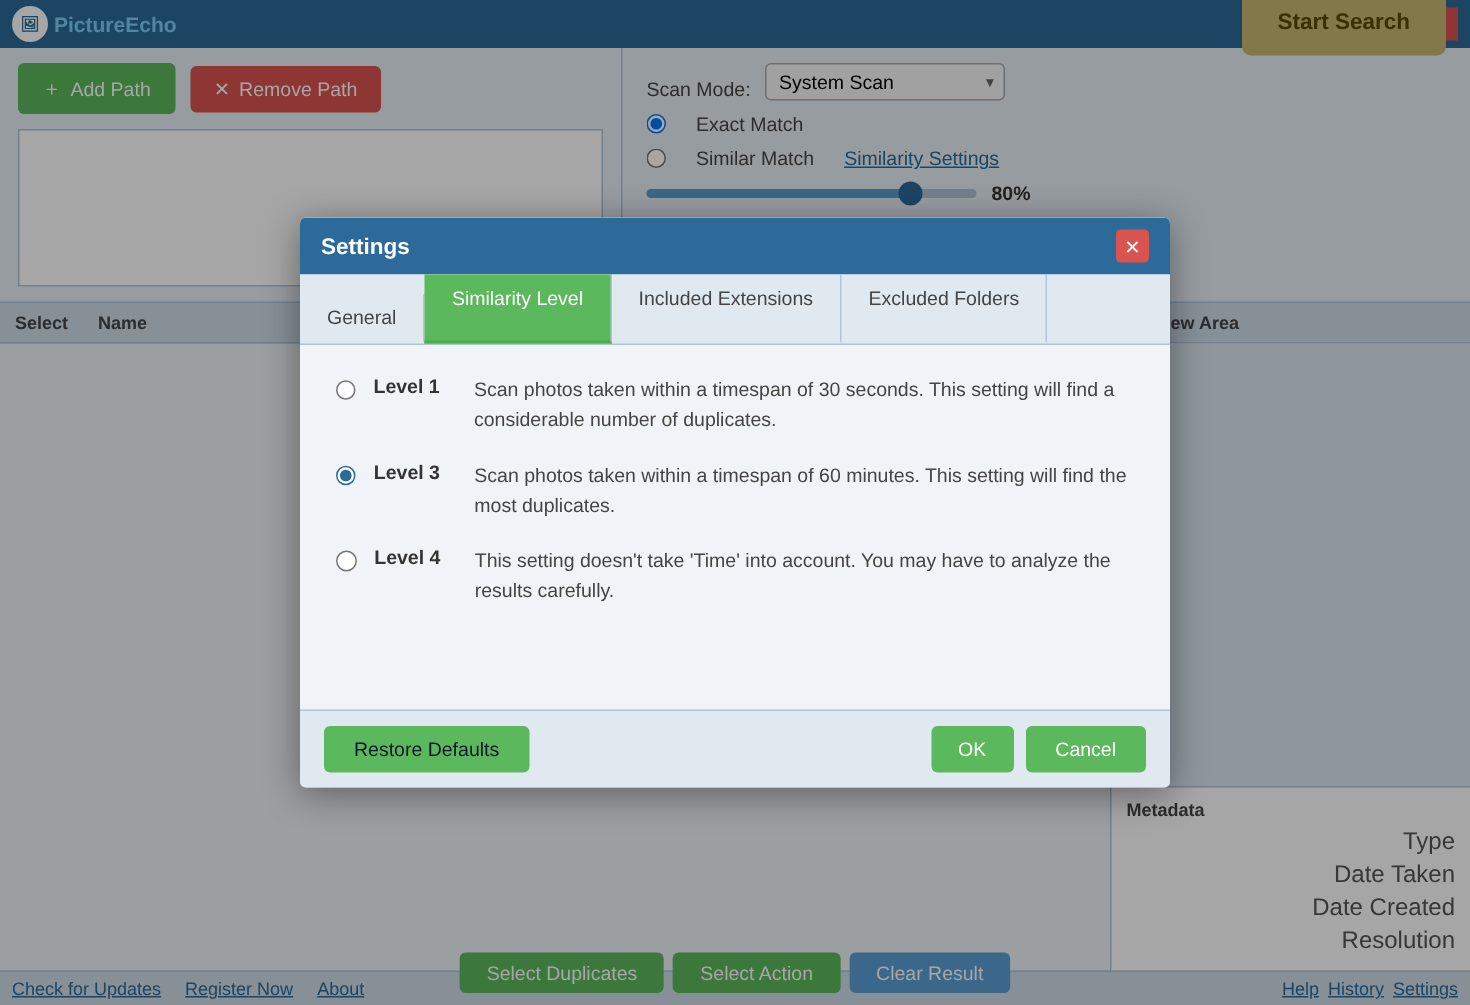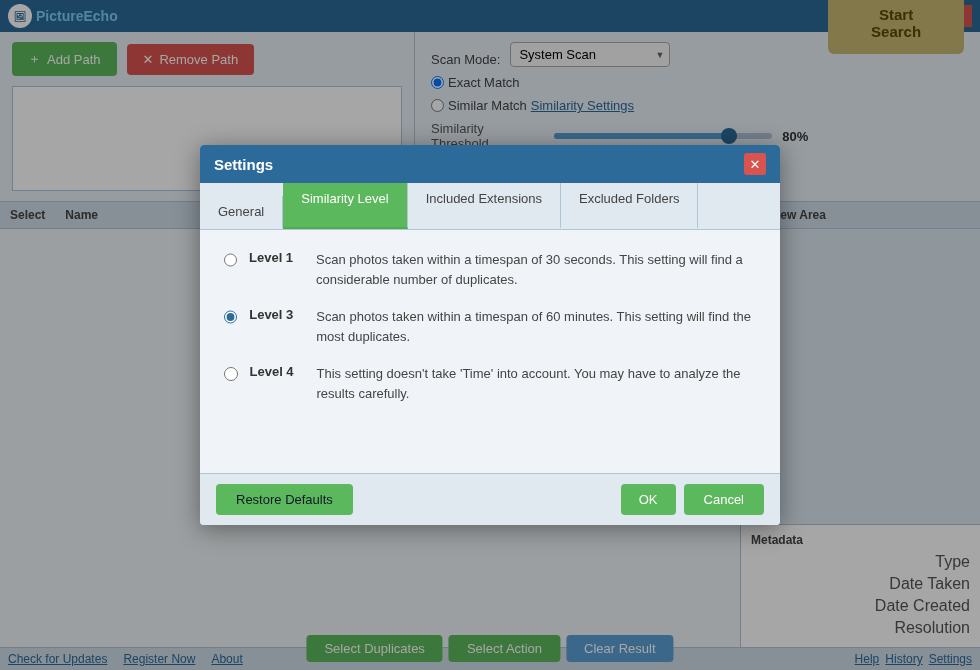--- a/index.html
+++ b/index.html
@@ -166,21 +166,21 @@
       top: 50%;
       transform: translateY(-50%);
       font-size: 9px;
       color: #666;
       pointer-events: none;
     }
 
     .radio-row {
       display: flex;
       align-items: center;
-      gap: 4px;
+      gap: 20px;
     }
     .radio-row input[type=radio] { cursor: pointer; }
     .radio-label { color: #444; font-size: 13px; }
     .similarity-settings-link {
       color: #2c6a9a;
       text-decoration: underline;
       cursor: pointer;
       font-size: 13px;
     }
 
@@ -542,21 +542,20 @@
           <div class="radio-row">
             <input type="radio" name="match-type" checked="" style="">
             <span class="radio-label">Exact Match</span>
           </div>
           <div class="radio-row">
             <input type="radio" name="match-type" style="">
             <span class="radio-label">Similar Match</span>
             <span class="similarity-settings-link">Similarity Settings</span>
           </div>
           <div class="slider-row">
-            <span class="slider-label">Similarity Threshold</span>
             <div class="slider-track">
               <div class="slider-fill"></div>
               <div class="slider-thumb"></div>
             </div>
             <span class="slider-value">80%</span>
           </div>
           <div class="show-preview-row">
             <input type="checkbox" style="">
             <span class="preview-label">Show Preview</span>
           </div>

